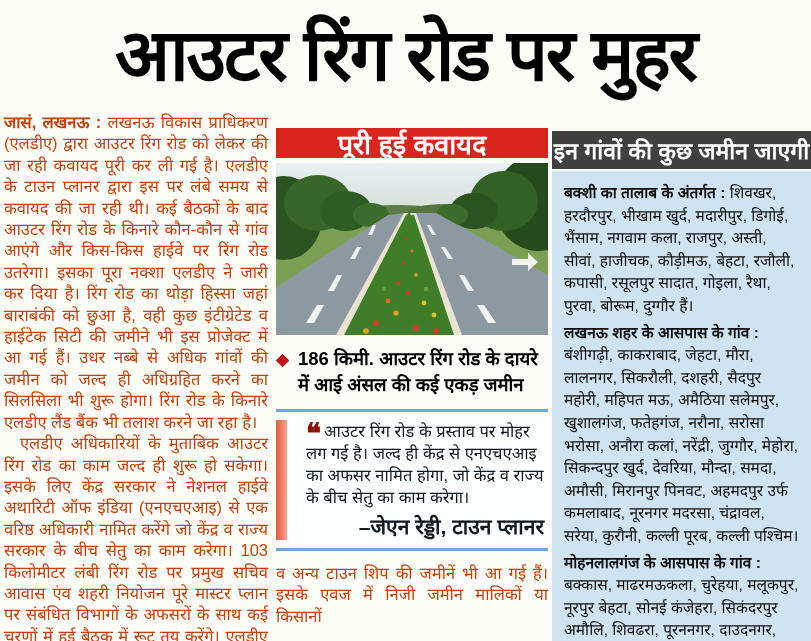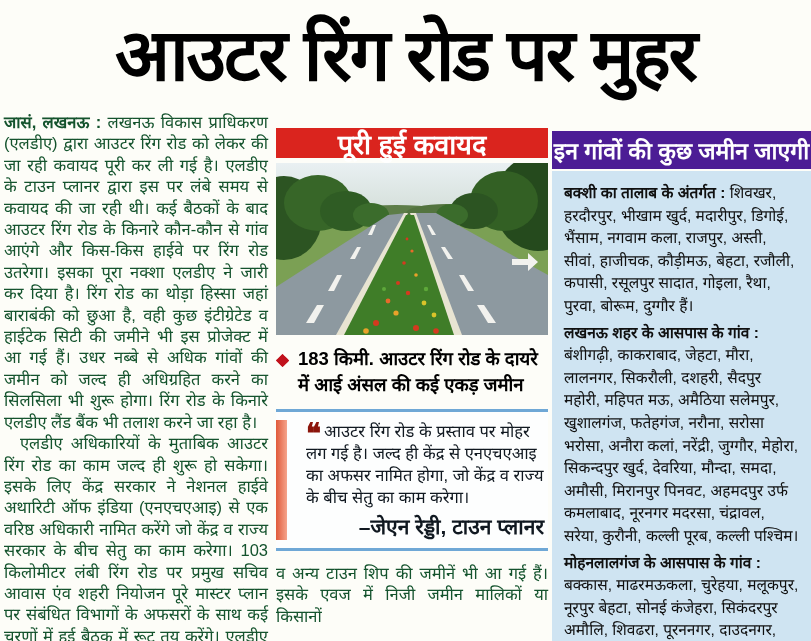--- a/index.html
+++ b/index.html
@@ -15,21 +15,21 @@
     font-size:72px; font-weight:bold; color:#000;
     letter-spacing:-2px; white-space:nowrap;
   }
   
   .col-left  { position:absolute; left:4px;  top:112px; width:264px; }
   .col-mid   { position:absolute; left:276px; top:128px; width:272px; }
   .col-right { position:absolute; left:552px; top:131px; width:259px; }
 
   .body-text {
     font-size:16.5px; line-height:21.4px; text-align:justify;
-    margin:0 0 0 0; color:#14532d;
+    margin:0 0 0 0; color:#c2410c;
   }
   .body-text + .body-text { margin-top:0; }
   .indent { text-indent:16px; }
   .lead-bold { font-weight:bold; }
 
   
   .banner-red {
     background:#da241e; color:#ffffff; height:30px;
     display:flex; align-items:center; justify-content:center;
     font-size:27px; font-weight:bold;
@@ -52,21 +52,21 @@
     position:absolute; left:0; top:8px; bottom:8px; width:11px;
     background:linear-gradient(90deg,#e05a3a,#f5a48c);
   }
   .quote-mark { color:#8b150b; font-size:28px; line-height:16px; vertical-align:-6px; margin-right:3px; font-weight:bold; }
   .quote-text { font-size:16.5px; line-height:22px; color:#101820; margin:0; }
   .quote-attr { text-align:right; font-weight:bold; font-size:21px; margin:4px 2px 0 0; color:#101820; }
   .mid-cont { margin-top:12px; }
 
   
   .banner-blue {
-    background:#4c1d95; color:#ffffff; height:38px;
+    background:#404040; color:#ffffff; height:38px;
     display:flex; align-items:center; justify-content:center;
     font-size:23px; font-weight:bold;
   }
   .village-box {
     background:#cfe4f2; padding:7px 8px 8px 8px; margin-top:2px;
     font-size:15.5px; line-height:22.6px; color:#101010;
   }
   .village-box p { margin:4px; }
 </style>
 </head>
@@ -145,21 +145,21 @@
           <polygon points="172,96 177,96 169,84 165,84"></polygon>
           <polygon points="156,72 160,72 154,62 151,62"></polygon>
 
           <polygon points="236,96 252,96 252,90 262,99 252,108 252,102 236,102"></polygon>
         </g>
       </svg>
     </div>
 
     <ul class="bullets">
       <li><span class="diamond">◆</span></li>
-      <li><span class="diamond">◆</span><span>183 किमी. आउटर रिंग रोड के दायरे में आई अंसल की कई एकड़ जमीन</span></li>
+      <li><span class="diamond">◆</span><span>186 किमी. आउटर रिंग रोड के दायरे में आई अंसल की कई एकड़ जमीन</span></li>
     </ul>
 
     <div class="quote-box">
       <div class="quote-bar"></div>
       <p class="quote-text"><span class="quote-mark">❝</span><span>आउटर रिंग रोड के प्रस्ताव पर मोहर लग गई है। जल्द ही केंद्र से एनएचएआइ का अफसर नामित होगा, जो केंद्र व राज्य के बीच सेतु का काम करेगा।</span></p>
       <p class="quote-attr">–जेएन रेड्डी, टाउन प्लानर</p>
     </div>
 
     <p class="body-text mid-cont">व अन्य टाउन शिप की जमीनें भी आ गई हैं। इसके एवज में निजी जमीन मालिकों या किसानों</p>
   </div>

